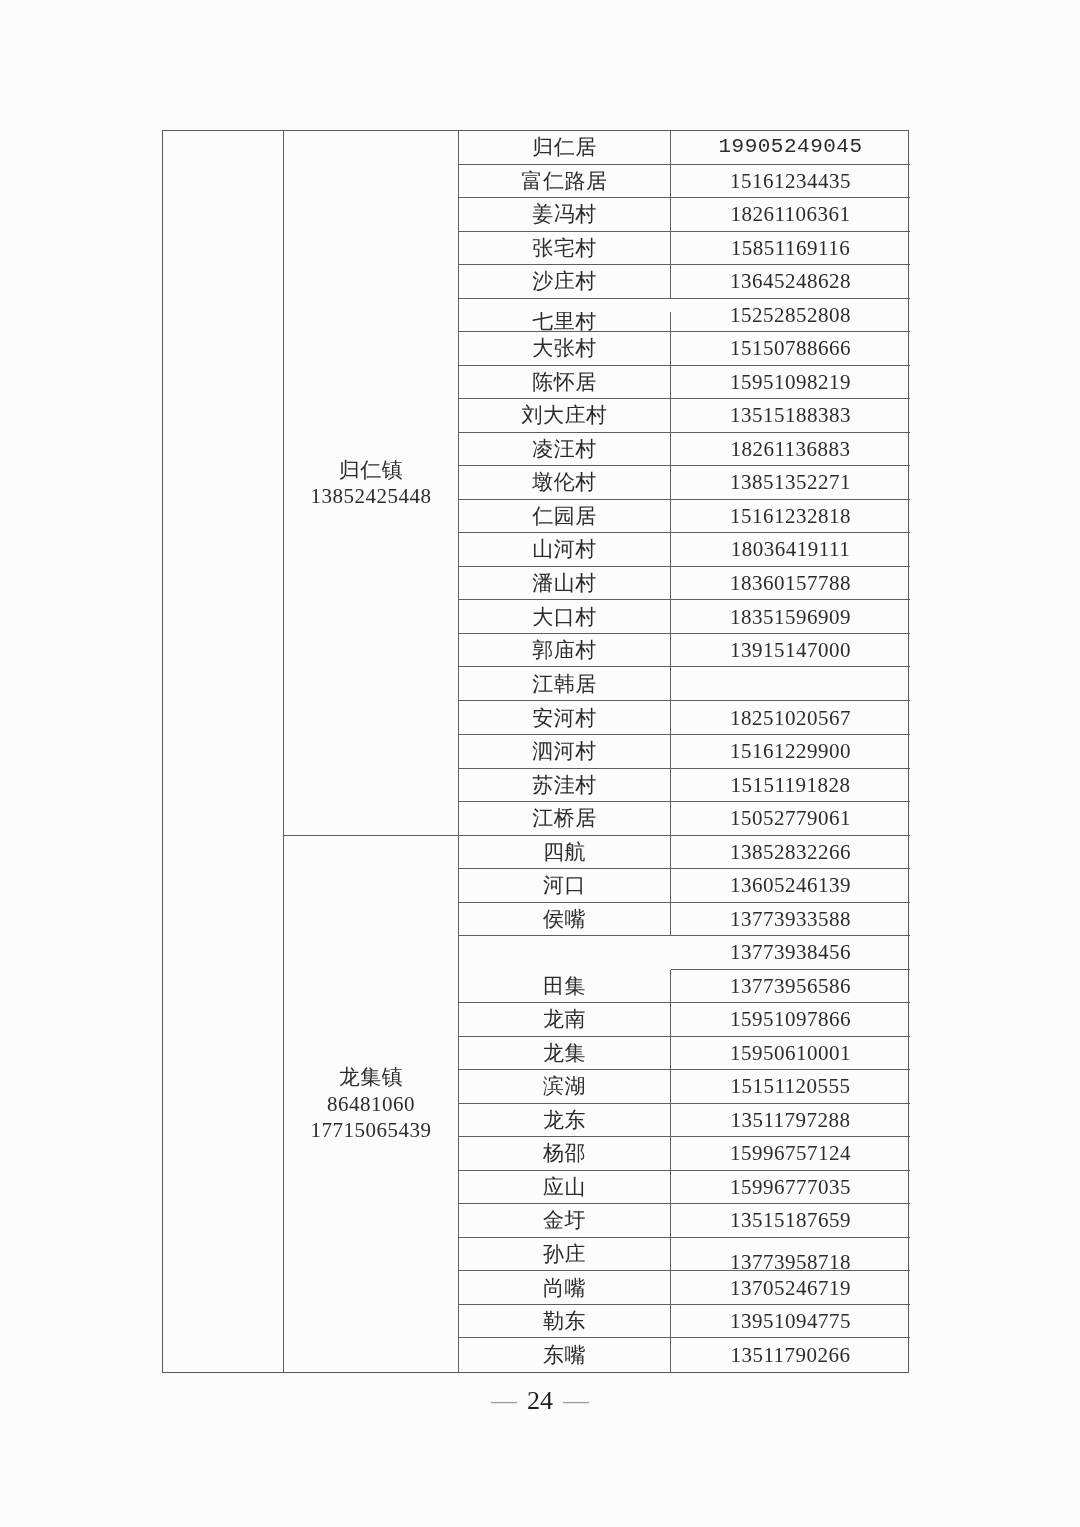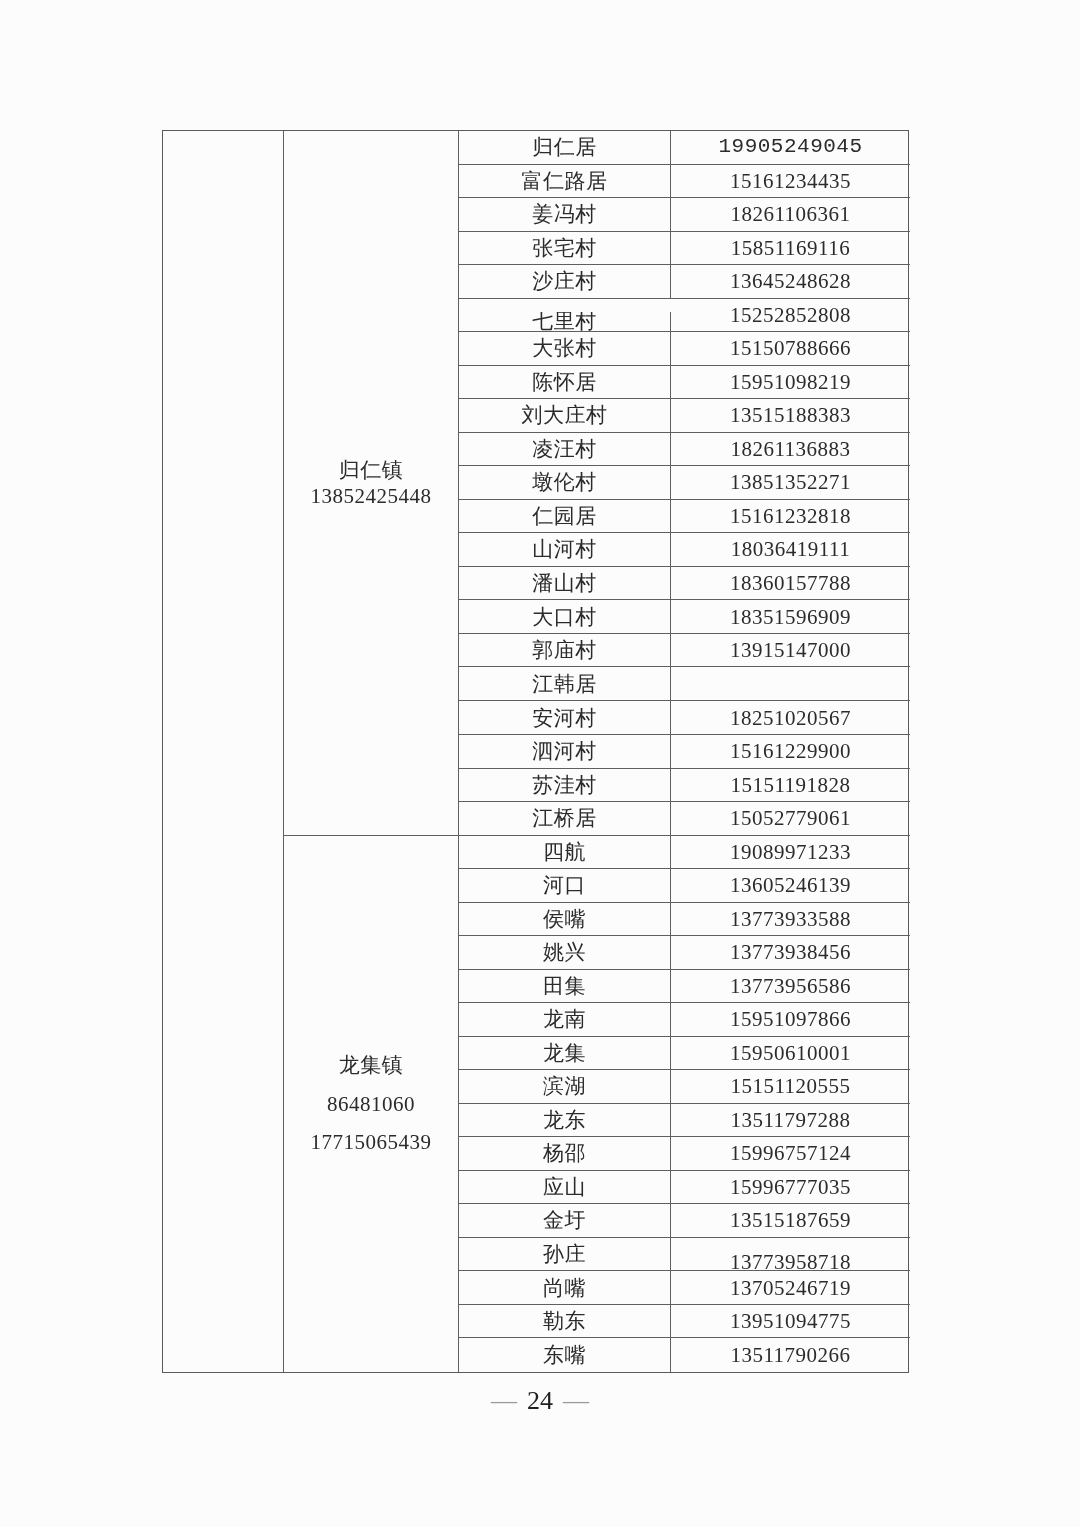--- a/index.html
+++ b/index.html
@@ -33,21 +33,21 @@
     justify-content: center;
     text-align: center;
     font-size: 21px;
     line-height: 1.25;
     border-right: 1.4px solid #5f5f5f;
     border-bottom: 1.4px solid #5f5f5f;
     overflow: hidden;
     letter-spacing: 0.5px;
   }
   .cell.no-right { border-right: none; }
-  .cell.no-bottom { border-bottom: none; gap: 12px; }
+  .cell.no-bottom { border-bottom: none; }
   .town-cell { flex-direction: column; }
   .town-cell .town-line { display: block; }
   .phone-cell { letter-spacing: 0.5px; }
   .page-footer {
     position: absolute;
     left: 0;
     top: 1386px;
     width: 100%;
     text-align: center;
     font-size: 26px;
@@ -107,26 +107,25 @@
       <div class="cell " style="grid-area: 20 / 3 / span 1;">苏洼村</div>
       <div class="cell phone-cell no-right" style="grid-area: 20 / 4 / span 1;">15151191828</div>
       <div class="cell " style="grid-area: 21 / 3 / span 1;">江桥居</div>
       <div class="cell phone-cell no-right" style="grid-area: 21 / 4 / span 1;">15052779061</div>
       <div class="cell town-cell no-bottom" style="grid-area: 22 / 2 / span 16;">
         <span class="town-line">龙集镇</span>
         <span class="town-line">86481060</span>
         <span class="town-line">17715065439</span>
       </div>
       <div class="cell " style="grid-area: 22 / 3 / span 1;">四航</div>
-      <div class="cell phone-cell no-right" style="grid-area: 22 / 4 / span 1;">19089971233</div>
+      <div class="cell phone-cell no-right" style="grid-area: 22 / 4 / span 1;">13852832266</div>
       <div class="cell " style="grid-area: 23 / 3 / span 1; font-family: Liberation Serif, serif;">河口</div>
       <div class="cell phone-cell no-right" style="grid-area: 23 / 4 / span 1;">13605246139</div>
       <div class="cell " style="grid-area: 24 / 3 / span 1;">侯嘴</div>
       <div class="cell phone-cell no-right" style="grid-area: 24 / 4 / span 1;">13773933588</div>
-      <div class="cell " style="grid-area: 25 / 3 / span 1;">姚兴</div>
       <div class="cell phone-cell no-right" style="grid-area: 25 / 4 / span 1;">13773938456</div>
       <div class="cell " style="grid-area: 26 / 3 / span 1;">田集</div>
       <div class="cell phone-cell no-right" style="grid-area: 26 / 4 / span 1;">13773956586</div>
       <div class="cell " style="grid-area: 27 / 3 / span 1;">龙南</div>
       <div class="cell phone-cell no-right" style="grid-area: 27 / 4 / span 1;">15951097866</div>
       <div class="cell " style="grid-area: 28 / 3 / span 1;">龙集</div>
       <div class="cell phone-cell no-right" style="grid-area: 28 / 4 / span 1;">15950610001</div>
       <div class="cell " style="grid-area: 29 / 3 / span 1;">滨湖</div>
       <div class="cell phone-cell no-right" style="grid-area: 29 / 4 / span 1;">15151120555</div>
       <div class="cell " style="grid-area: 30 / 3 / span 1;">龙东</div>

